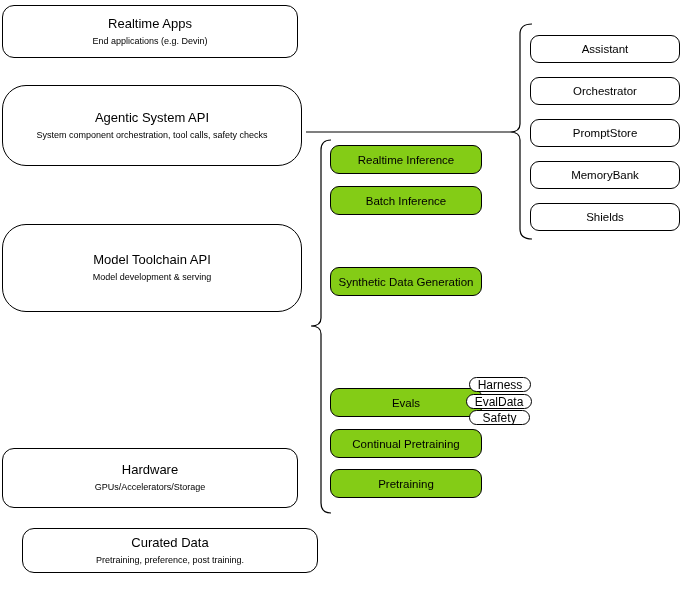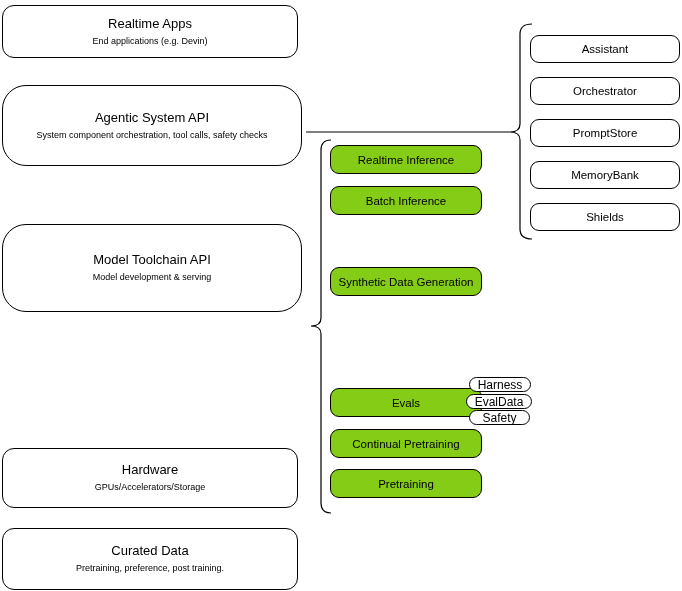--- a/index.html
+++ b/index.html
@@ -108,21 +108,21 @@
     <div class="ltitle">Model Toolchain API</div>
     <div class="lsub">Model development &amp; serving</div>
   </div>
 
 
   <div class="lbox" style="top:448px; height:60px;">
     <div class="ltitle">Hardware</div>
     <div class="lsub">GPUs/Accelerators/Storage</div>
   </div>
 
-  <div class="lbox" style="top:528px; height:62px;">
+  <div class="lbox" style="top:528px; height:45px;margin-left:20px;">
     <div class="ltitle">Curated Data</div>
     <div class="lsub">Pretraining, preference, post training.</div>
   </div>
 
   <div class="mbox" style="top:145px;">Realtime Inference</div>
   <div class="mbox" style="top:186px;">Batch Inference</div>
   <div class="mbox" style="top:267px;">Synthetic Data Generation</div>
   <div class="mbox" style="top:388px;">Evals</div>
   <div class="mbox" style="top:429px;">Continual Pretraining</div>
   <div class="mbox" style="top:469px;">Pretraining</div>

